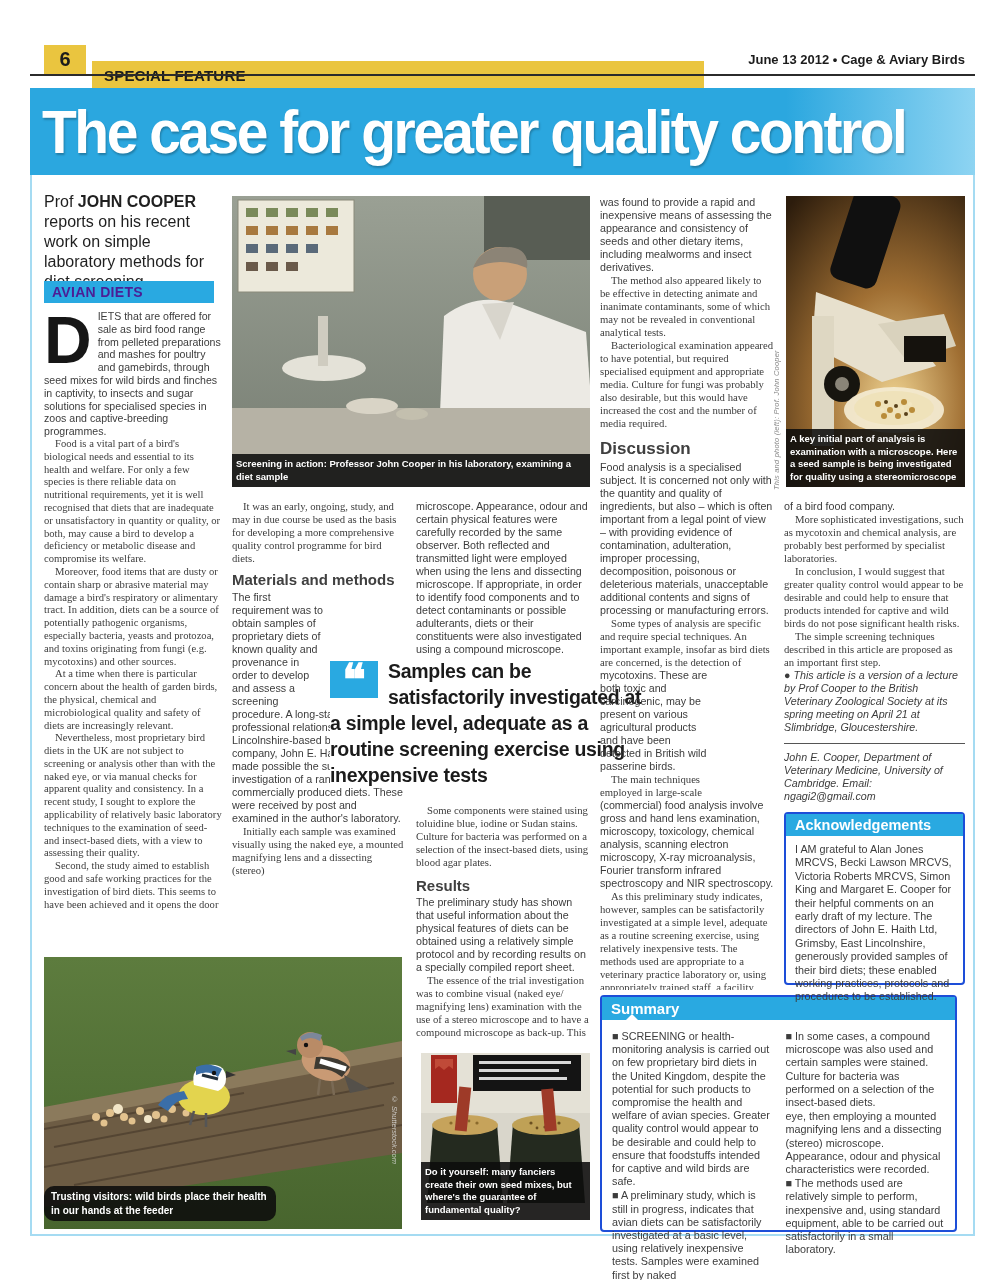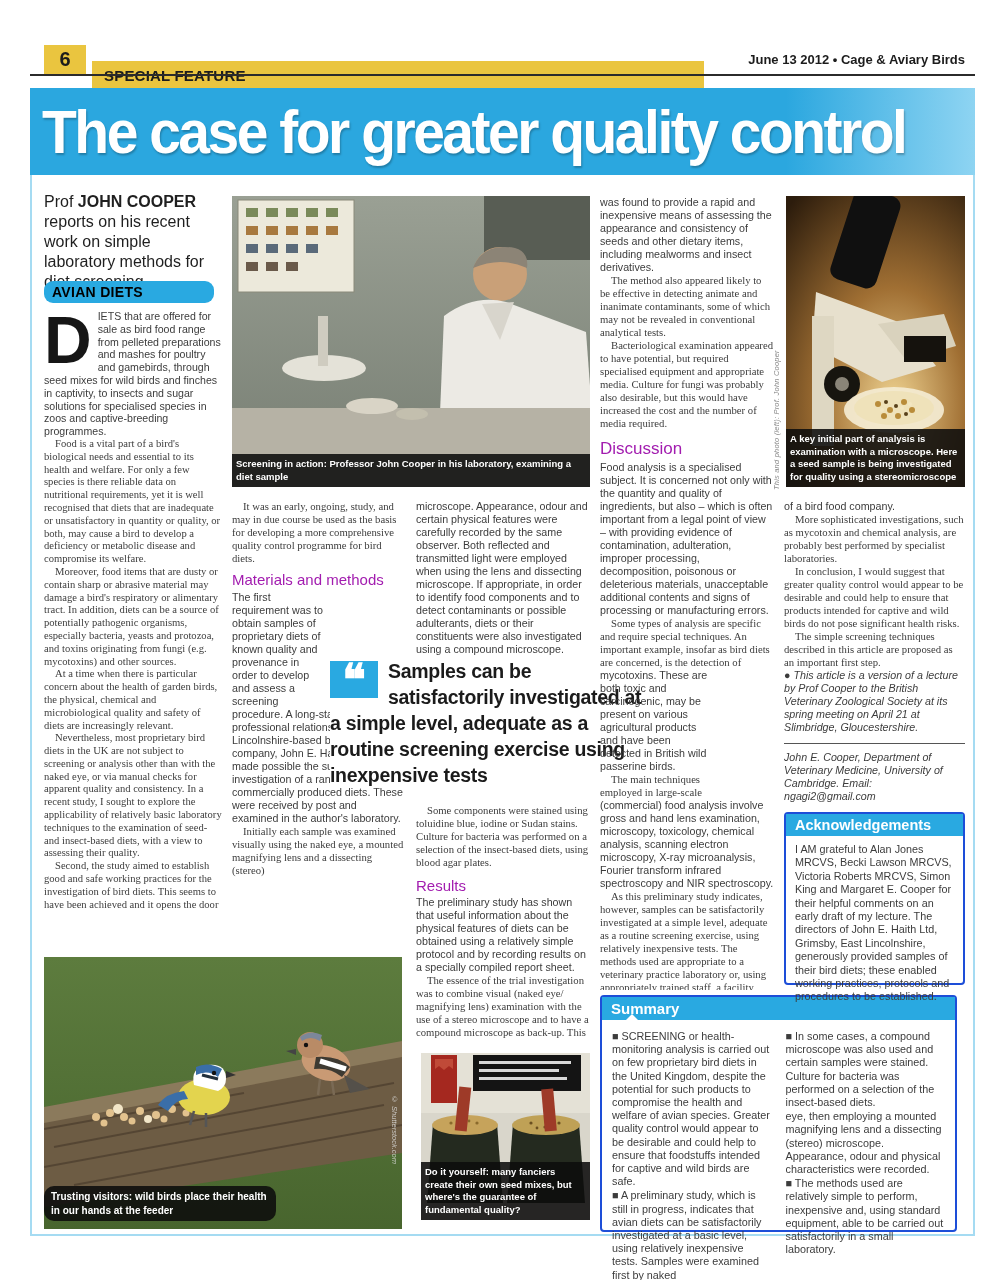--- a/index.html
+++ b/index.html
@@ -19,25 +19,25 @@
          border:2px solid #a5dbf2;box-sizing:content-box;}
   .banner{position:absolute;left:30px;top:88px;width:945px;height:87px;
           background:linear-gradient(90deg,#2ba7df 0%,#2ba7df 80%,#8ed4f2 100%);
           display:flex;align-items:center;}
   .banner h1{margin:0 0 0 12px;font-size:57px;line-height:1;color:#fff;font-weight:bold;
              letter-spacing:-2.5px;text-shadow:1px 2px 2px rgba(0,0,0,.25);transform:scaleY(1.08);}
   
   .body-txt{font-size:10.7px;line-height:13px;color:#3c3c3c;}
   .body-txt p{margin:0;}
   .body-txt p.ind{text-indent:11px;font-family:Liberation Serif, serif;}
-  .colhead{font-weight:normal;color:#a21caf;}
+  .colhead{font-weight:bold;color:#404040;}
   .intro{position:absolute;left:44px;top:192px;width:182px;font-size:16px;line-height:20px;color:#1f1f1f;}
   .intro b{font-weight:bold;}
-  .badge{position:absolute;left:44px;top:281px;width:170px;height:22px;background:#29a9e1;color:#000000;
-         font-weight:bold;font-size:14px;display:flex;align-items:center;padding-left:8px;box-sizing:border-box;letter-spacing:.3px;border-radius:9px;}
+  .badge{position:absolute;left:44px;top:281px;width:170px;height:22px;background:#29a9e1;color:#4c1d95;
+         font-weight:bold;font-size:14px;display:flex;align-items:center;padding-left:8px;box-sizing:border-box;letter-spacing:.3px;}
   #col1{position:absolute;left:44px;top:310px;width:178px;height:648px;overflow:hidden;font-size:10.6px;line-height:12.8px;}
   .dropcap{float:left;font-size:66px;line-height:56px;font-weight:bold;color:#161616;margin:2px 6px 0 0;}
   #col2{position:absolute;left:232px;top:500px;width:174px;}
   #col3{position:absolute;left:416px;top:500px;width:174px;}
   #col4{position:absolute;left:600px;top:196px;width:174px;height:794px;overflow:hidden;}
   #col5-txt{position:absolute;left:784px;top:500px;width:181px;}
   .h-sub{font-size:15px;line-height:16px;margin:7px 0 3px 0;}
   .h-sub2{font-size:15px;line-height:17px;margin:8px 0 2px 0;}
   .h-disc{font-size:17px;line-height:19px;margin:9px 0 3px 0;}
   .narrow2{width:92px;}

